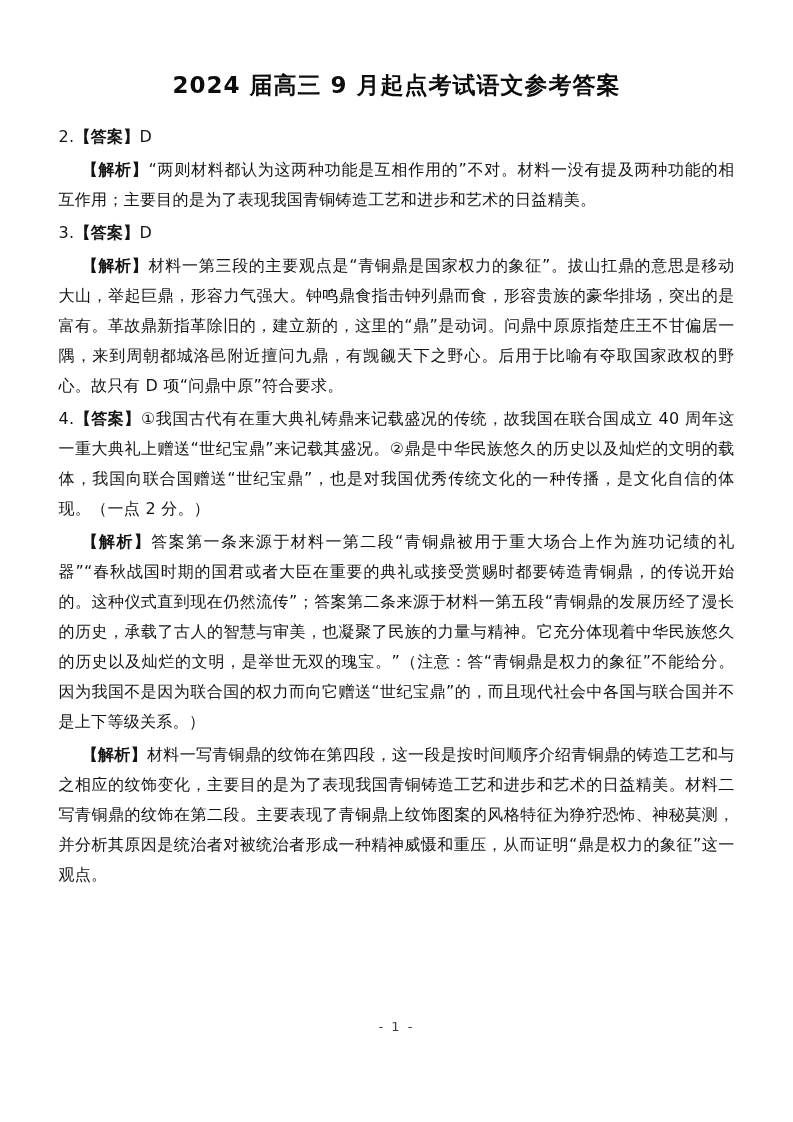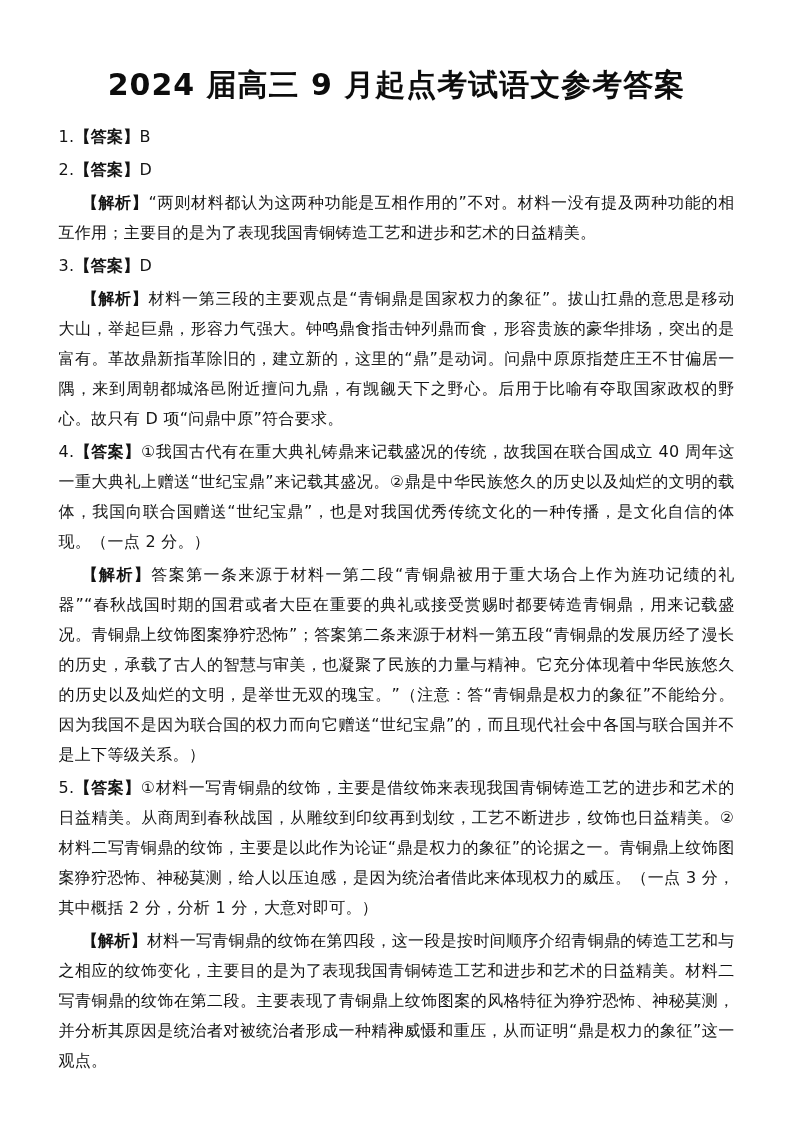--- a/index.html
+++ b/index.html
@@ -14,21 +14,21 @@
     font-family: "DejaVu Sans", sans-serif;
     color: #141414;
     overflow: hidden;
   }
   .sheet {
     position: absolute;
     inset: 0;
     background: #ffffff;
   }
   h1.doc-title {
-    font-size: 30px;
+    font-size: 23px;
     font-weight: 700;
     line-height: 30px;
     text-align: center;
     letter-spacing: 1px;
     margin: 70px 0 22px 0;
     color: #0d0d0d;
   }
   .content {
     width: 676px;
     margin: 0 auto;
@@ -65,36 +65,34 @@
 </style>
 </head>
 <body>
 
 <div class="sheet">
 
   <h1 class="doc-title">2024 届高三 9 月起点考试语文参考答案</h1>
 
   <div class="content">
 
-    <p class="para answer"><span class="num">1.</span><span class="tag">【答案】</span><span class="body-text">B</span></p>
 
 
     <p class="para answer"><span class="num">2.</span><span class="tag">【答案】</span><span class="body-text">D</span></p>
 
     <p class="para analysis"><span class="tag">【解析】</span><span class="body-text">“两则材料都认为这两种功能是互相作用的”不对。材料一没有提及两种功能的相互作用；主要目的是为了表现我国青铜铸造工艺和进步和艺术的日益精美。</span></p>
 
     <p class="para answer"><span class="num">3.</span><span class="tag">【答案】</span><span class="body-text">D</span></p>
 
     <p class="para analysis"><span class="tag">【解析】</span><span class="body-text">材料一第三段的主要观点是“青铜鼎是国家权力的象征”。拔山扛鼎的意思是移动大山，举起巨鼎，形容力气强大。钟鸣鼎食指击钟列鼎而食，形容贵族的豪华排场，突出的是富有。革故鼎新指革除旧的，建立新的，这里的“鼎”是动词。问鼎中原原指楚庄王不甘偏居一隅，来到周朝都城洛邑附近擅问九鼎，有觊觎天下之野心。后用于比喻有夺取国家政权的野心。故只有 D 项“问鼎中原”符合要求。</span></p>
 
     <p class="para answer"><span class="num">4.</span><span class="tag">【答案】</span><span class="body-text">①我国古代有在重大典礼铸鼎来记载盛况的传统，故我国在联合国成立 40 周年这一重大典礼上赠送“世纪宝鼎”来记载其盛况。②鼎是中华民族悠久的历史以及灿烂的文明的载体，我国向联合国赠送“世纪宝鼎”，也是对我国优秀传统文化的一种传播，是文化自信的体现。（一点 2 分。）</span></p>
 
-    <p class="para analysis"><span class="tag">【解析】</span><span class="body-text">答案第一条来源于材料一第二段“青铜鼎被用于重大场合上作为旌功记绩的礼器”“春秋战国时期的国君或者大臣在重要的典礼或接受赏赐时都要铸造青铜鼎，用来记载盛况。青铜鼎上纹饰图案狰狞恐怖”；答案第二条来源于材料一第五段“青铜鼎的发展历经了漫长的历史，承载了古人的智慧与审美，也凝聚了民族的力量与精神。它充分体现着中华民族悠久的历史以及灿烂的文明，是举世无双的瑰宝。”（注意：答“青铜鼎是权力的象征”不能给分。因为我国不是因为联合国的权力而向它赠送“世纪宝鼎”的，而且现代社会中各国与联合国并不是上下等级关系。）</span></p>
+    <p class="para analysis"><span class="tag">【解析】</span><span class="body-text">答案第一条来源于材料一第二段“青铜鼎被用于重大场合上作为旌功记绩的礼器”“春秋战国时期的国君或者大臣在重要的典礼或接受赏赐时都要铸造青铜鼎，的传说开始的。这种仪式直到现在仍然流传”；答案第二条来源于材料一第五段“青铜鼎的发展历经了漫长的历史，承载了古人的智慧与审美，也凝聚了民族的力量与精神。它充分体现着中华民族悠久的历史以及灿烂的文明，是举世无双的瑰宝。”（注意：答“青铜鼎是权力的象征”不能给分。因为我国不是因为联合国的权力而向它赠送“世纪宝鼎”的，而且现代社会中各国与联合国并不是上下等级关系。）</span></p>
 
-    <p class="para answer"><span class="num">5.</span><span class="tag">【答案】</span><span class="body-text">①材料一写青铜鼎的纹饰，主要是借纹饰来表现我国青铜铸造工艺的进步和艺术的日益精美。从商周到春秋战国，从雕纹到印纹再到划纹，工艺不断进步，纹饰也日益精美。②材料二写青铜鼎的纹饰，主要是以此作为论证“鼎是权力的象征”的论据之一。青铜鼎上纹饰图案狰狞恐怖、神秘莫测，给人以压迫感，是因为统治者借此来体现权力的威压。（一点 3 分，其中概括 2 分，分析 1 分，大意对即可。）</span></p>
 
     <p class="para analysis"><span class="tag">【解析】</span><span class="body-text">材料一写青铜鼎的纹饰在第四段，这一段是按时间顺序介绍青铜鼎的铸造工艺和与之相应的纹饰变化，主要目的是为了表现我国青铜铸造工艺和进步和艺术的日益精美。材料二写青铜鼎的纹饰在第二段。主要表现了青铜鼎上纹饰图案的风格特征为狰狞恐怖、神秘莫测，并分析其原因是统治者对被统治者形成一种精神威慑和重压，从而证明“鼎是权力的象征”这一观点。</span></p>
 
   </div>
 
   <div class="page-footer">- 1 -</div>
 
 </div>
 
 </body></html>

